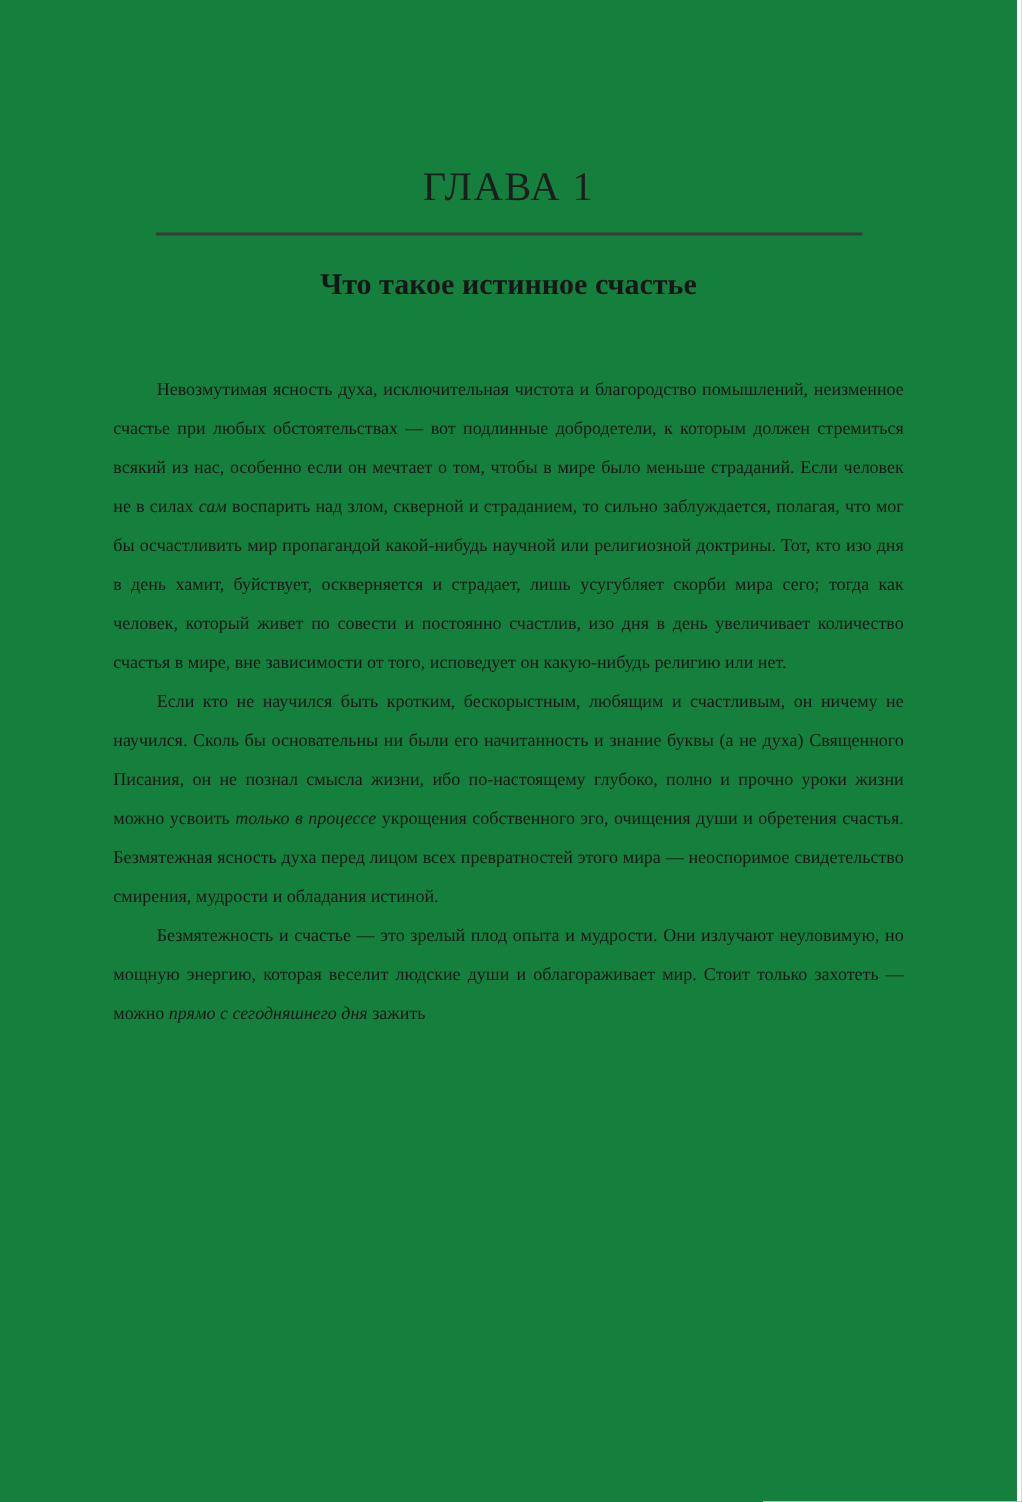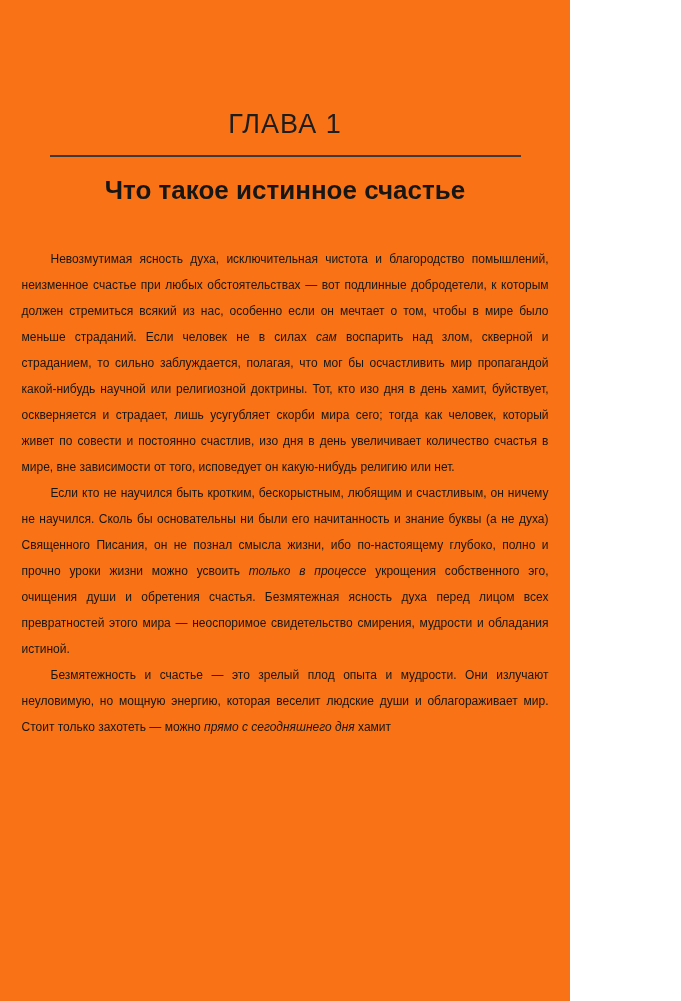--- a/index.html
+++ b/index.html
@@ -2,25 +2,25 @@
 <html lang="ru"><head>
 <meta charset="utf-8">
 <style>
   html, body {
     margin: 0;
     padding: 0;
     background: #ffffff;
   }
   .book-page {
     position: relative;
-    width: 570px;
+    width: 678px;
     height: 1001px;
-    background: #f97316;
+    background: #15803d;
     color: #1a1a1a;
-    font-family: Liberation Sans, sans-serif;
+    font-family: Liberation Serif, serif;
     overflow: hidden;
     box-sizing: border-box;
   }
   .chapter-title {
     margin: 0;
     padding-top: 108px;
     text-align: center;
     font-weight: normal;
     font-size: 27px;
     line-height: 32px;
@@ -31,21 +31,21 @@
     display: block;
     width: 471px;
     margin: 15px auto 0 auto;
     border: none;
     border-top: 2px solid #3a3a3a;
   }
   .section-title {
     margin: 21px 0 0 0;
     text-align: center;
     font-weight: bold;
-    font-size: 26px;
+    font-size: 20px;
     line-height: 24px;
     color: #161616;
   }
   .body-text {
     width: 527px;
     margin: 44px auto 0 auto;
     font-size: 12px;
     line-height: 26px;
     text-align: justify;
     color: #161616;
@@ -61,15 +61,15 @@
 </head>
 <body>
 
 <div class="book-page">
   <h1 class="chapter-title">ГЛАВА 1</h1>
   <hr class="title-rule">
   <h2 class="section-title">Что такое истинное счастье</h2>
   <div class="body-text">
       <p><span>Невозмутимая ясность духа, исключительная чистота и благородство помышлений, неизменное счастье при любых обстоятельствах — вот подлинные добродетели, к которым должен стремиться всякий из нас, особенно если он мечтает о том, чтобы в мире было меньше страданий. Если человек не в силах </span><em>сам</em><span> воспарить над злом, скверной и страданием, то сильно заблуждается, полагая, что мог бы осчастливить мир пропагандой какой-нибудь научной или религиозной доктрины. Тот, кто изо дня в день хамит, буйствует, оскверняется и страдает, лишь усугубляет скорби мира сего; тогда как человек, который живет по совести и постоянно счастлив, изо дня в день увеличивает количество счастья в мире, вне зависимости от того, исповедует он какую-нибудь религию или нет.</span></p>
       <p><span>Если кто не научился быть кротким, бескорыстным, любящим и счастливым, он ничему не научился. Сколь бы основательны ни были его начитанность и знание буквы (а не духа) Священного Писания, он не познал смысла жизни, ибо по-настоящему глубоко, полно и прочно уроки жизни можно усвоить </span><em>только в процессе</em><span> укрощения собственного эго, очищения души и обретения счастья. Безмятежная ясность духа перед лицом всех превратностей этого мира — неоспоримое свидетельство смирения, мудрости и обладания истиной.</span></p>
-      <p><span>Безмятежность и счастье — это зрелый плод опыта и мудрости. Они излучают неуловимую, но мощную энергию, которая веселит людские души и облагораживает мир. Стоит только захотеть — можно </span><em>прямо с сегодняшнего дня</em><span> хамит</span></p>
+      <p><span>Безмятежность и счастье — это зрелый плод опыта и мудрости. Они излучают неуловимую, но мощную энергию, которая веселит людские души и облагораживает мир. Стоит только захотеть — можно </span><em>прямо с сегодняшнего дня</em><span> зажить</span></p>
     </div>
 </div>
 
 </body></html>

